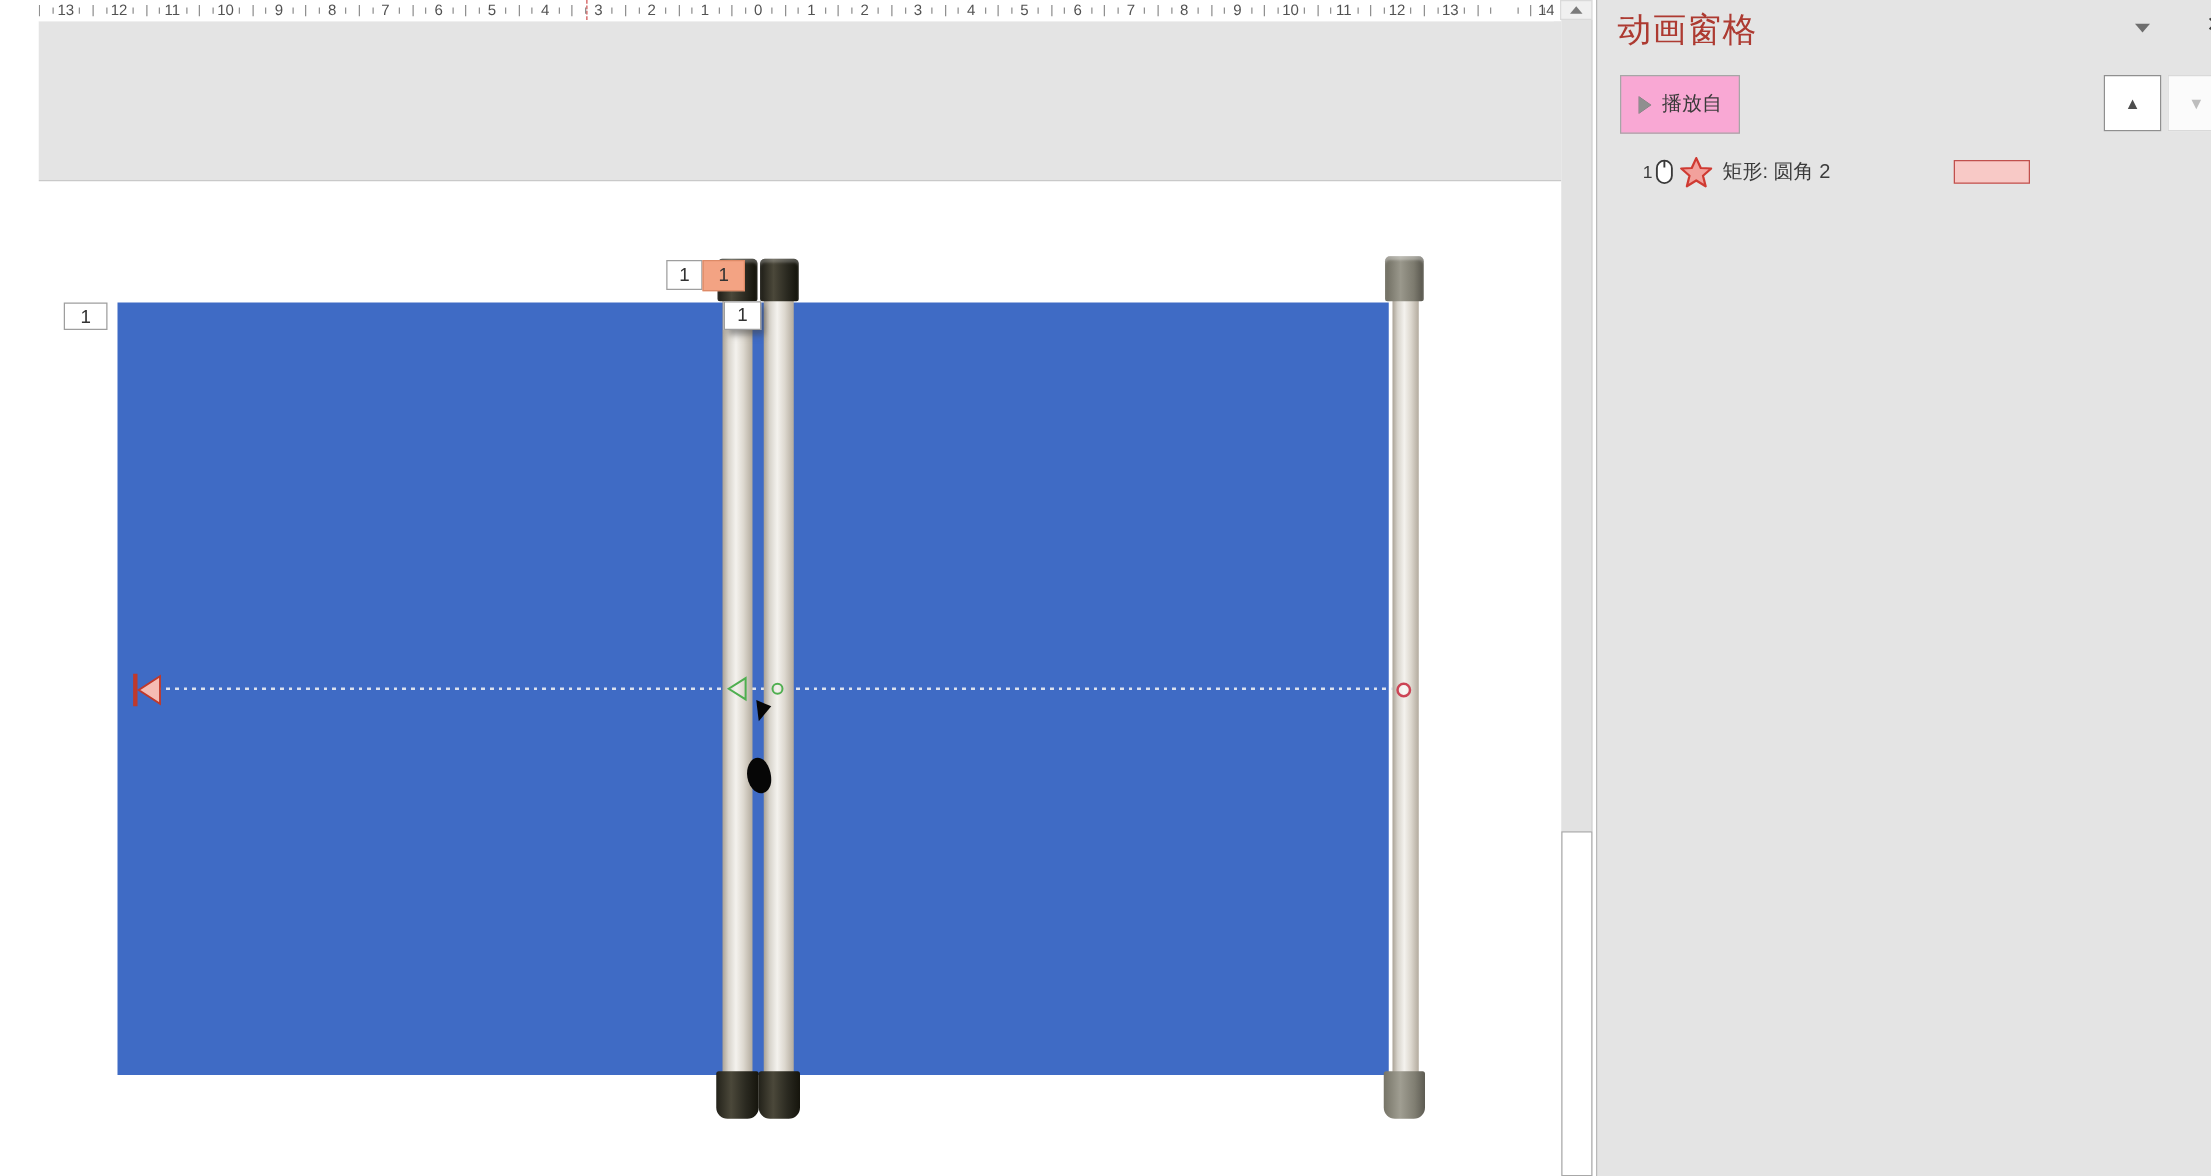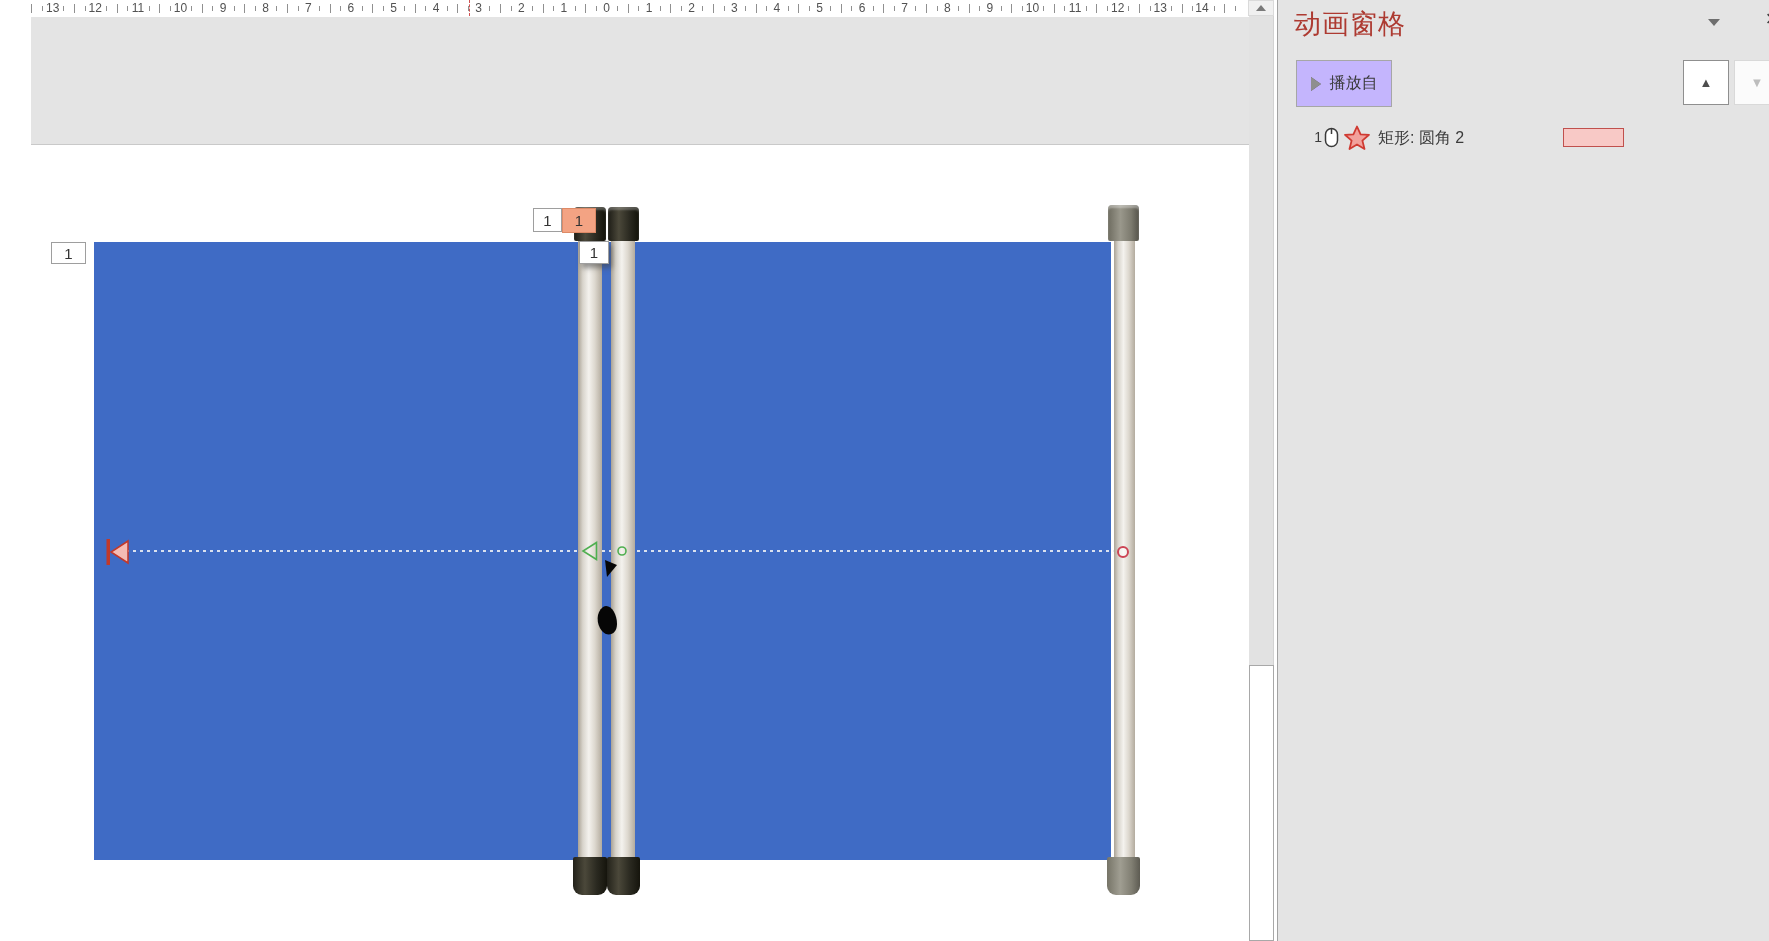--- a/index.html
+++ b/index.html
@@ -56,21 +56,21 @@
 
   .divider{position:absolute;left:1246px;top:0;width:1px;height:941px;background:#a3a3a3;}
 
   
   .pane{position:absolute;left:1247px;top:0;width:522px;height:941px;background:var(--app-bg);}
   .pane-title{position:absolute;left:16px;top:6px;font-size:27px;letter-spacing:1px;color:var(--pane-title-red);font-weight:500;}
   .pane-collapse{position:absolute;left:424px;top:12px;width:24px;height:20px;display:flex;align-items:center;justify-content:center;cursor:default;}
   .pane-collapse .chev{width:0;height:0;border-left:6px solid transparent;border-right:6px solid transparent;border-top:7px solid #6e6e6e;}
   .pane-close{position:absolute;left:480px;top:4px;width:28px;height:30px;display:flex;align-items:center;justify-content:center;
     font-size:22px;color:#3c3c3c;line-height:1;}
-  .play-btn{position:absolute;left:18px;top:60px;width:96px;height:47px;background:#c4b5fd;border:1px solid #a6a6a6;
+  .play-btn{position:absolute;left:18px;top:60px;width:96px;height:47px;background:#f9a8d4;border:1px solid #a6a6a6;
     display:flex;align-items:center;justify-content:center;gap:9px;font-size:16px;color:#3a3a3a;}
   .play-btn .tri{width:0;height:0;border-top:7px solid transparent;border-bottom:7px solid transparent;border-left:10px solid #8f8f8f;
     filter:drop-shadow(0 0 0.5px #555);}
   .move-btn{position:absolute;top:60px;width:46px;height:45px;background:#fff;display:flex;align-items:center;justify-content:center;font-size:13px;}
   .move-up{left:405px;border:1px solid #8f8f8f;color:#4d4d4d;}
   .move-down{left:456px;border:1px solid #d9d9d9;background:#fbfbfb;color:#bdbdbd;}
 
   .anim-list{position:absolute;left:0;top:122px;width:522px;}
   .anim-row{position:relative;height:31px;}
   .anim-row.selected::before{content:"";position:absolute;left:2px;right:9px;top:0;bottom:0;background:var(--row-highlight);}
@@ -198,21 +198,21 @@
       <div class="tick h" style="left: 1065.4px;"></div>
       <div class="tick q" style="left: 1076.05px;"></div>
       <div class="num" style="left: 1086.7px;">12</div>
       <div class="tick q" style="left: 1097.35px;"></div>
       <div class="tick h" style="left: 1108px;"></div>
       <div class="tick q" style="left: 1118.65px;"></div>
       <div class="num" style="left: 1129.3px;">13</div>
       <div class="tick q" style="left: 1139.95px;"></div>
       <div class="tick h" style="left: 1150.6px;"></div>
       <div class="tick q" style="left: 1161.25px;"></div>
-      <div class="num" style="left: 1171px;">14</div>
+      <div class="num" style="left: 1206px;">14</div>
       <div class="tick q" style="left: 1182.55px;"></div>
       <div class="tick h" style="left: 1193.2px;"></div>
       <div class="tick q" style="left: 1203.85px;"></div>
     </div>
 
   <div class="blue-rect"></div>
   <div class="motion-dash"></div>
 
   <div class="tube" style="left:547px;top:212px;width:24px;height:662px;"></div>
   <div class="tube" style="left:580px;top:212px;width:24px;height:662px;"></div>

